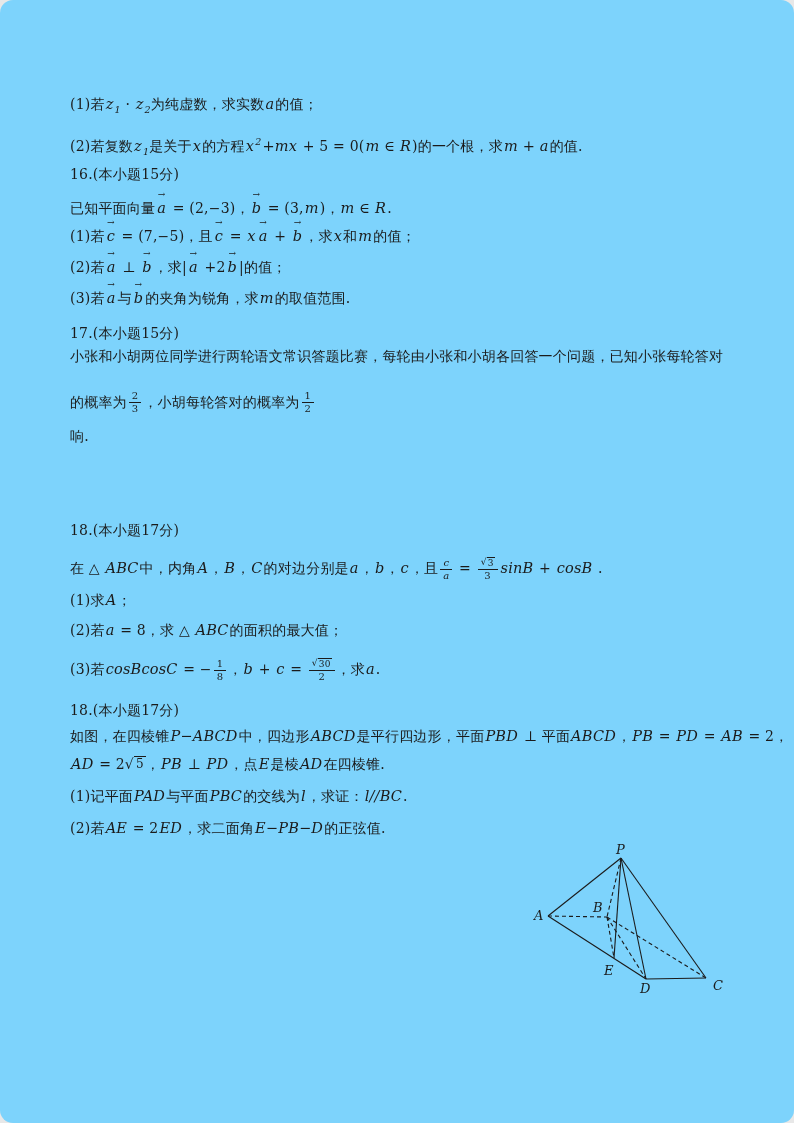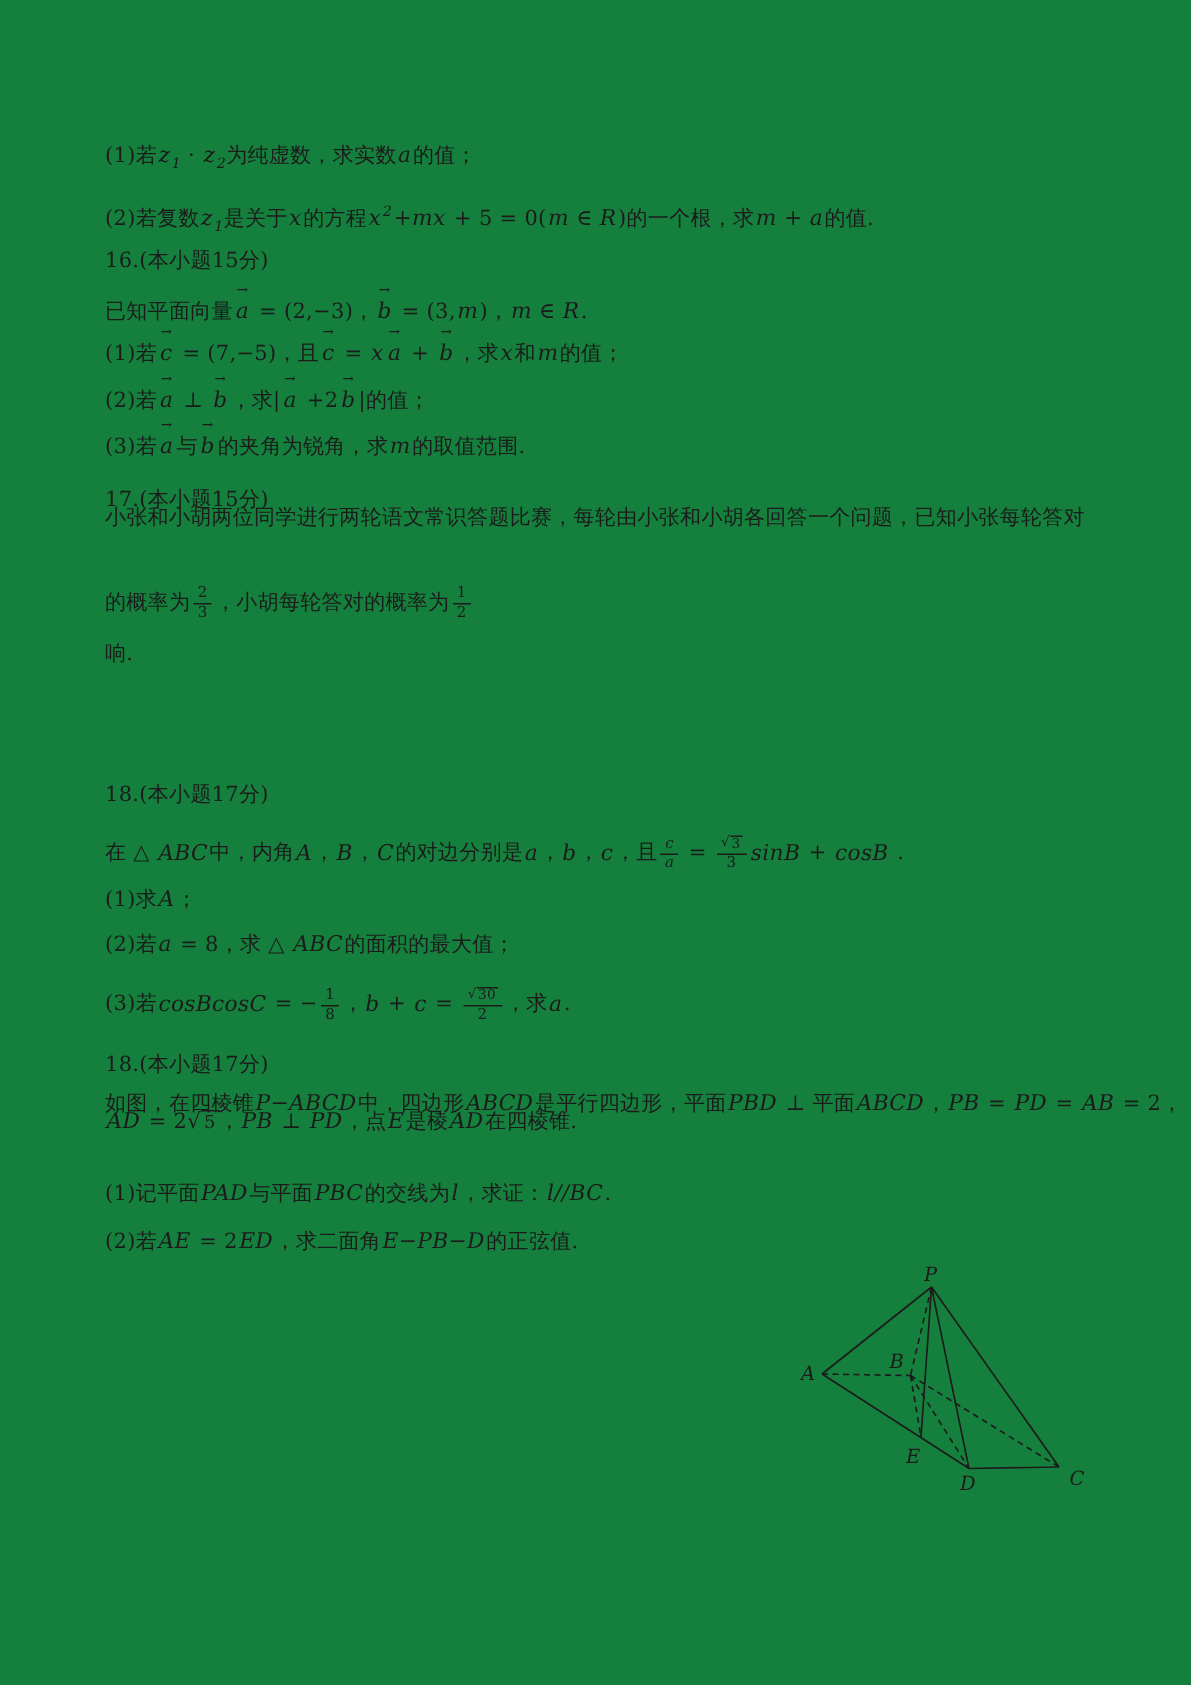--- a/index.html
+++ b/index.html
@@ -1,23 +1,24 @@
 <!DOCTYPE html>
 <html><head>
 <meta charset="utf-8">
 <style>
   html,body{margin:0;padding:0;background:#e8e8e8;}
   .page{
     position:relative;
     width:794px;height:1123px;
-    background:#15803d;
+    background:#7dd3fc;
     margin:0 auto;
     overflow:hidden;
     font-family:"DejaVu Serif","DejaVu Sans",serif;
     color:#1b1b1b;
+    border-radius:13px;
   }
   .ln{
     position:absolute;
     left:70px;
     white-space:nowrap;
     font-size:14px;
     line-height:20px;
     letter-spacing:0.2px;
   }
   .t{font-family:"DejaVu Serif","DejaVu Sans",serif;font-style:normal;}
@@ -46,21 +47,21 @@
   <div class="ln" style="top:94px"><span class="t">(1)若</span><span class="m">z</span><span class="ss sub">1</span><span class="t"> · </span><span class="m">z</span><span class="ss sub">2</span><span class="t">为纯虚数，求实数</span><span class="m">a</span><span class="t">的值；</span></div>
   <div class="ln" style="top:132px"><span class="t">(2)若复数</span><span class="m">z</span><span class="ss sub">1</span><span class="t">是关于</span><span class="m">x</span><span class="t">的方程</span><span class="m">x</span><span class="ss sup">2</span><span class="m">+mx</span><span class="t"> + 5 = 0(</span><span class="m">m ∈ R</span><span class="t">)的一个根，求</span><span class="m">m + a</span><span class="t">的值.</span></div>
 
   <div class="ln" style="top:164px"><span class="t">16.(本小题15分)</span></div>
   <div class="ln" style="top:198px"><span class="t">已知平面向量</span><span class="vec"><span class="varr">→</span><span class="vch">a</span></span><span class="t"> = (2,−3)，</span><span class="vec"><span class="varr">→</span><span class="vch">b</span></span><span class="t"> = (3,</span><span class="m">m</span><span class="t">)，</span><span class="m">m ∈ R</span><span class="t">.</span></div>
   <div class="ln" style="top:226px"><span class="t">(1)若</span><span class="vec"><span class="varr">→</span><span class="vch">c</span></span><span class="t"> = (7,−5)，且</span><span class="vec"><span class="varr">→</span><span class="vch">c</span></span><span class="t"> = </span><span class="m">x</span><span class="vec"><span class="varr">→</span><span class="vch">a</span></span><span class="t"> + </span><span class="vec"><span class="varr">→</span><span class="vch">b</span></span><span class="t">，求</span><span class="m">x</span><span class="t">和</span><span class="m">m</span><span class="t">的值；</span></div>
   <div class="ln" style="top:257px"><span class="t">(2)若</span><span class="vec"><span class="varr">→</span><span class="vch">a</span></span><span class="t"> ⊥ </span><span class="vec"><span class="varr">→</span><span class="vch">b</span></span><span class="t">，求|</span><span class="vec"><span class="varr">→</span><span class="vch">a</span></span><span class="t"> +2</span><span class="vec"><span class="varr">→</span><span class="vch">b</span></span><span class="t">|的值；</span></div>
   <div class="ln" style="top:288px"><span class="t">(3)若</span><span class="vec"><span class="varr">→</span><span class="vch">a</span></span><span class="t">与</span><span class="vec"><span class="varr">→</span><span class="vch">b</span></span><span class="t">的夹角为锐角，求</span><span class="m">m</span><span class="t">的取值范围.</span></div>
 
   <div class="ln" style="top:323px"><span class="t">17.(本小题15分)</span></div>
-  <div class="ln" style="top:335px"><span class="t">小张和小胡两位同学进行两轮语文常识答题比赛，每轮由小张和小胡各回答一个问题，已知小张每轮答对</span></div>
+  <div class="ln" style="top:346px"><span class="t">小张和小胡两位同学进行两轮语文常识答题比赛，每轮由小张和小胡各回答一个问题，已知小张每轮答对</span></div>
   <div class="ln" style="top:390px"><span class="t">的概率为</span><span class="frac">
         <span class="fn">2</span>
         <span class="fd">3</span>
       </span><span class="t">，小胡每轮答对的概率为</span><span class="frac">
         <span class="fn">1</span>
         <span class="fd">2</span>
       </span></div>
   <div class="ln" style="top:426px"><span class="t">响.</span></div>
 
   <div class="ln" style="top:520px"><span class="t">18.(本小题17分)</span></div>
@@ -82,21 +83,21 @@
       </span><span class="t">，</span><span class="m">b</span><span class="t"> + </span><span class="m">c</span><span class="t"> = </span><span class="frac">
         <span class="fn"><span style="display: inline-flex; align-items: flex-start;">
             <span class="rsign">√</span>
             <span class="rad">30</span>
           </span></span>
         <span class="fd">2</span>
       </span><span class="t">，求</span><span class="m">a</span><span class="t">.</span></div>
 
   <div class="ln" style="top:700px"><span class="t">18.(本小题17分)</span></div>
   <div class="ln" style="top:726px"><span class="t">如图，在四棱锥</span><span class="m">P−ABCD</span><span class="t">中，四边形</span><span class="m">ABCD</span><span class="t">是平行四边形，平面</span><span class="m">PBD</span><span class="t"> ⊥ 平面</span><span class="m">ABCD</span><span class="t">，</span><span class="m">PB</span><span class="t"> = </span><span class="m">PD</span><span class="t"> = </span><span class="m">AB</span><span class="t"> = 2，</span></div>
-  <div class="ln" style="top:738px"><span class="m">AD</span><span class="t"> = 2</span><span class="sqrt">
+  <div class="ln" style="top:754px"><span class="m">AD</span><span class="t"> = 2</span><span class="sqrt">
         <span class="rsign">√</span>
         <span class="rad">5</span>
       </span><span class="t">，</span><span class="m">PB</span><span class="t"> ⊥ </span><span class="m">PD</span><span class="t">，点</span><span class="m">E</span><span class="t">是棱</span><span class="m">AD</span><span class="t">在四棱锥.</span></div>
   <div class="ln" style="top:786px"><span class="t">(1)记平面</span><span class="m">PAD</span><span class="t">与平面</span><span class="m">PBC</span><span class="t">的交线为</span><span class="m">l</span><span class="t">，求证：</span><span class="m">l//BC</span><span class="t">.</span></div>
   <div class="ln" style="top:818px"><span class="t">(2)若</span><span class="m">AE</span><span class="t"> = 2</span><span class="m">ED</span><span class="t">，求二面角</span><span class="m">E−PB−D</span><span class="t">的正弦值.</span></div>
 
   <div class="fig">
       <svg width="205" height="165" viewBox="0 0 205 165">
         <line x1="93" y1="20" x2="20" y2="78" stroke="#1b1b1b" stroke-width="1.1"></line>
         <line x1="93" y1="20" x2="178" y2="140" stroke="#1b1b1b" stroke-width="1.1"></line>

